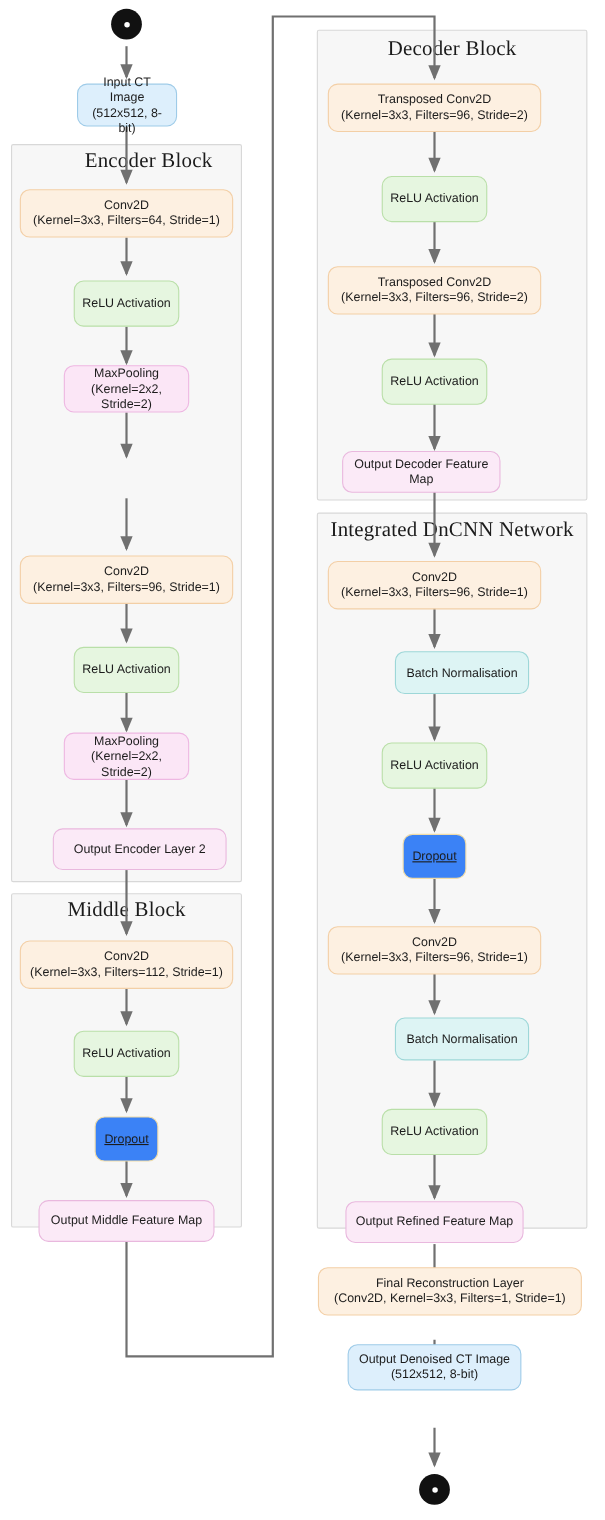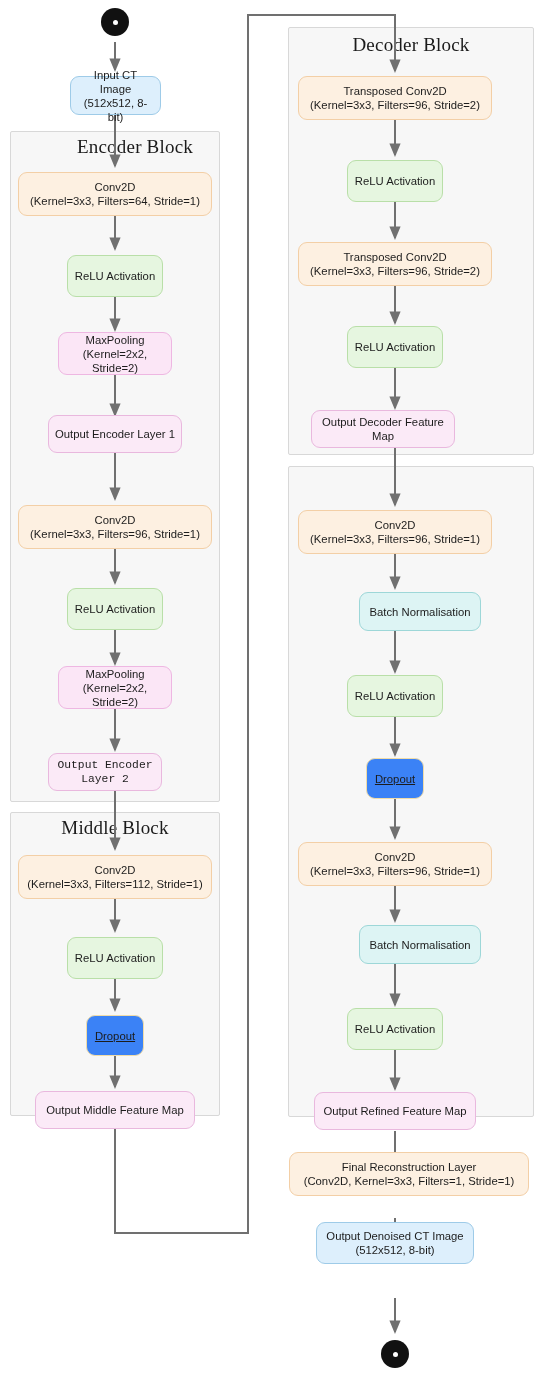--- a/index.html
+++ b/index.html
@@ -78,20 +78,21 @@
   <div class="group-box" style="left:10px; top:131px; width:210px; height:671px;"></div>
   <div class="group-title" style="left:10px; top:136px; width:250px;">Encoder Block</div>
 
   <div class="group-box" style="left:10px; top:812px; width:210px; height:304px;"></div>
   <div class="group-title" style="left:10px; top:817px; width:210px;">Middle Block</div>
 
   <div class="group-box" style="left:288px; top:27px; width:246px; height:428px;"></div>
   <div class="group-title" style="left:288px; top:34px; width:246px;">Decoder Block</div>
 
   <div class="group-box" style="left:288px; top:466px; width:246px; height:651px;"></div>
+  <div class="group-title" style="left:288px; top:471px; width:246px;">Integrated DnCNN Network</div>
 
   <svg class="edges" viewBox="0 0 550 1382">
     <defs>
       <marker id="ah" markerWidth="9" markerHeight="9" refX="6.2" refY="3.2" orient="auto" markerUnits="strokeWidth">
         <path d="M0.4,0.4 L7.2,3.2 L0.4,6.0 z" fill="#707070"></path>
       </marker>
     </defs>
     <g stroke="#707070" stroke-width="2" fill="none" marker-end="url(#ah)">
 
       <path d="M115,42 L115,70"></path>
@@ -147,39 +148,36 @@
 
   <div class="node c-green" style="left:67px; top:255px; width:96px; height:42px;">
     <span>ReLU Activation</span>
   </div>
 
   <div class="node c-pink" style="left:58px; top:332px; width:114px; height:43px;">
     <span>MaxPooling</span>
     <span class="l2">(Kernel=2x2, Stride=2)</span>
   </div>
 
-  <div class="node c-violet" style="left:48px; top:415px; width:134px; height:38px;">
-    <span>Output Encoder Layer 1</span>
-  </div>
 
   <div class="node c-orange" style="left:18px; top:505px; width:194px; height:44px;">
     <span>Conv2D</span>
     <span class="l2">(Kernel=3x3, Filters=96, Stride=1)</span>
   </div>
 
   <div class="node c-green" style="left:67px; top:588px; width:96px; height:42px;">
     <span>ReLU Activation</span>
   </div>
 
   <div class="node c-pink" style="left:58px; top:666px; width:114px; height:43px;">
     <span>MaxPooling</span>
     <span class="l2">(Kernel=2x2, Stride=2)</span>
   </div>
 
-  <div class="node c-violet" style="left:48px; top:753px; width:114px; height:38px;font-family:Liberation Mono, monospace;">
+  <div class="node c-violet" style="left:48px; top:753px; width:158px; height:38px;">
     <span>Output Encoder Layer 2</span>
   </div>
 
   <div class="node c-orange" style="left:18px; top:855px; width:194px; height:44px;">
     <span>Conv2D</span>
     <span class="l2">(Kernel=3x3, Filters=112, Stride=1)</span>
   </div>
 
   <div class="node c-green" style="left:67px; top:937px; width:96px; height:42px;">
     <span>ReLU Activation</span>

